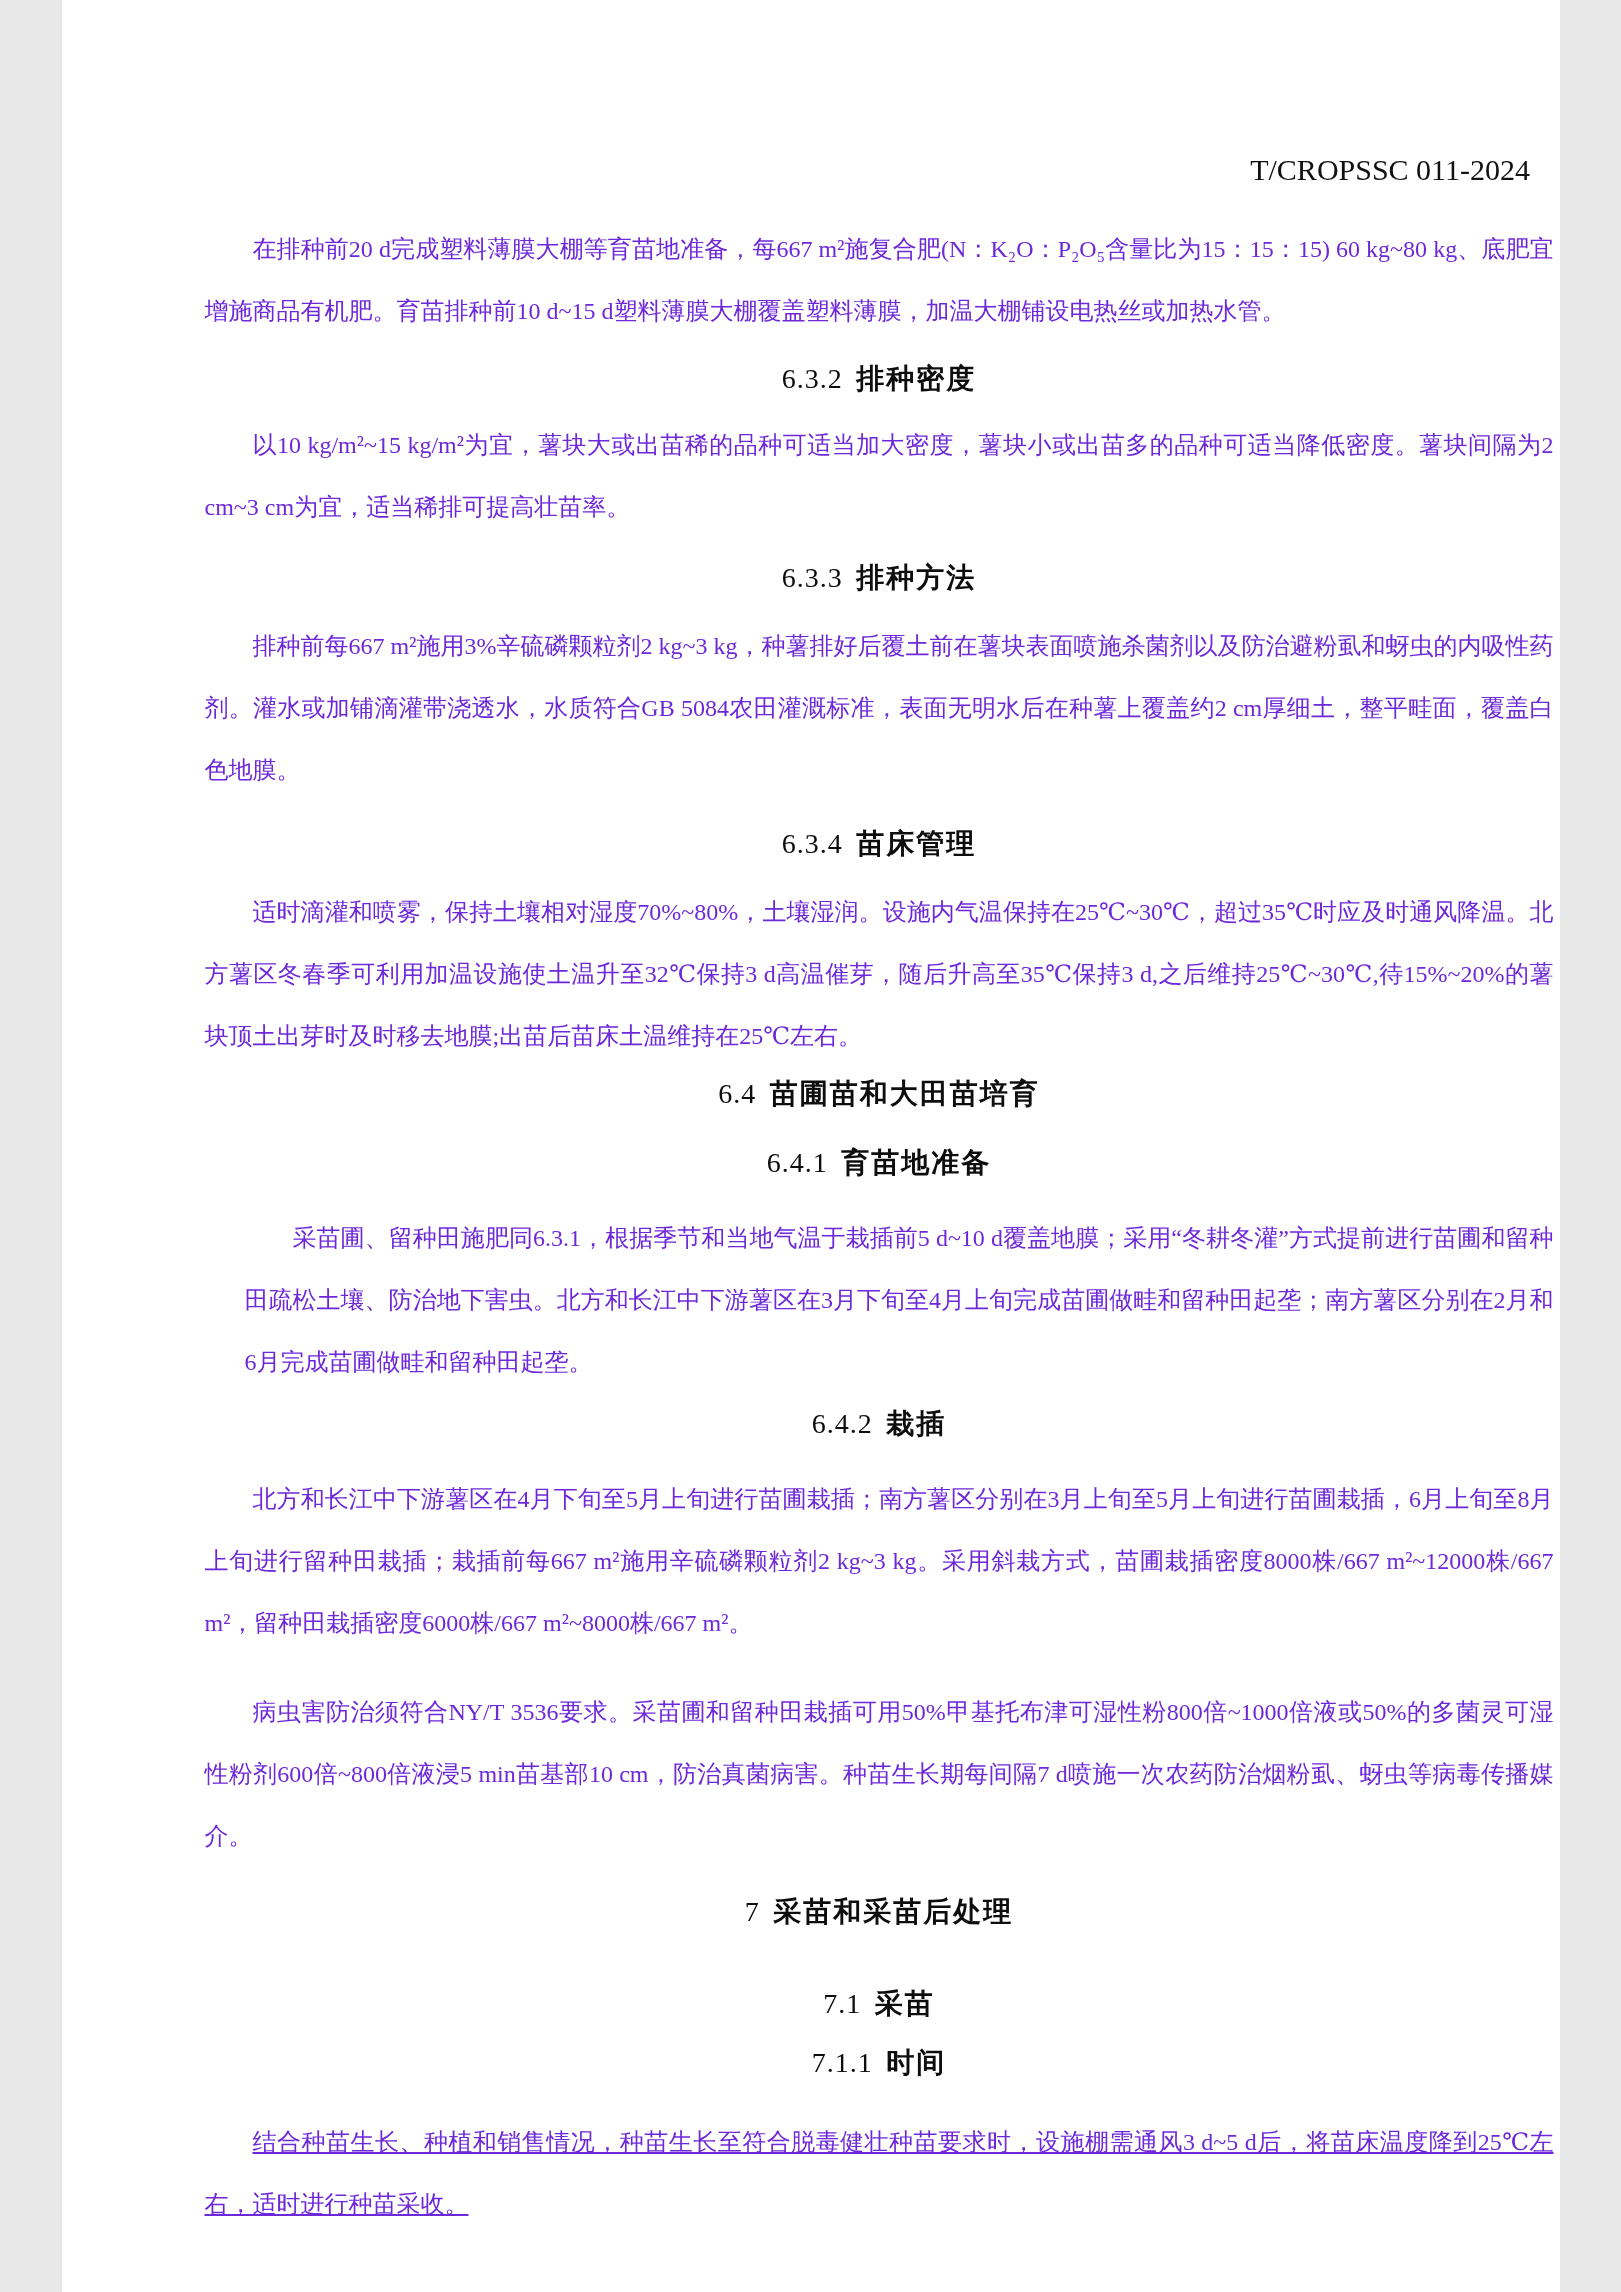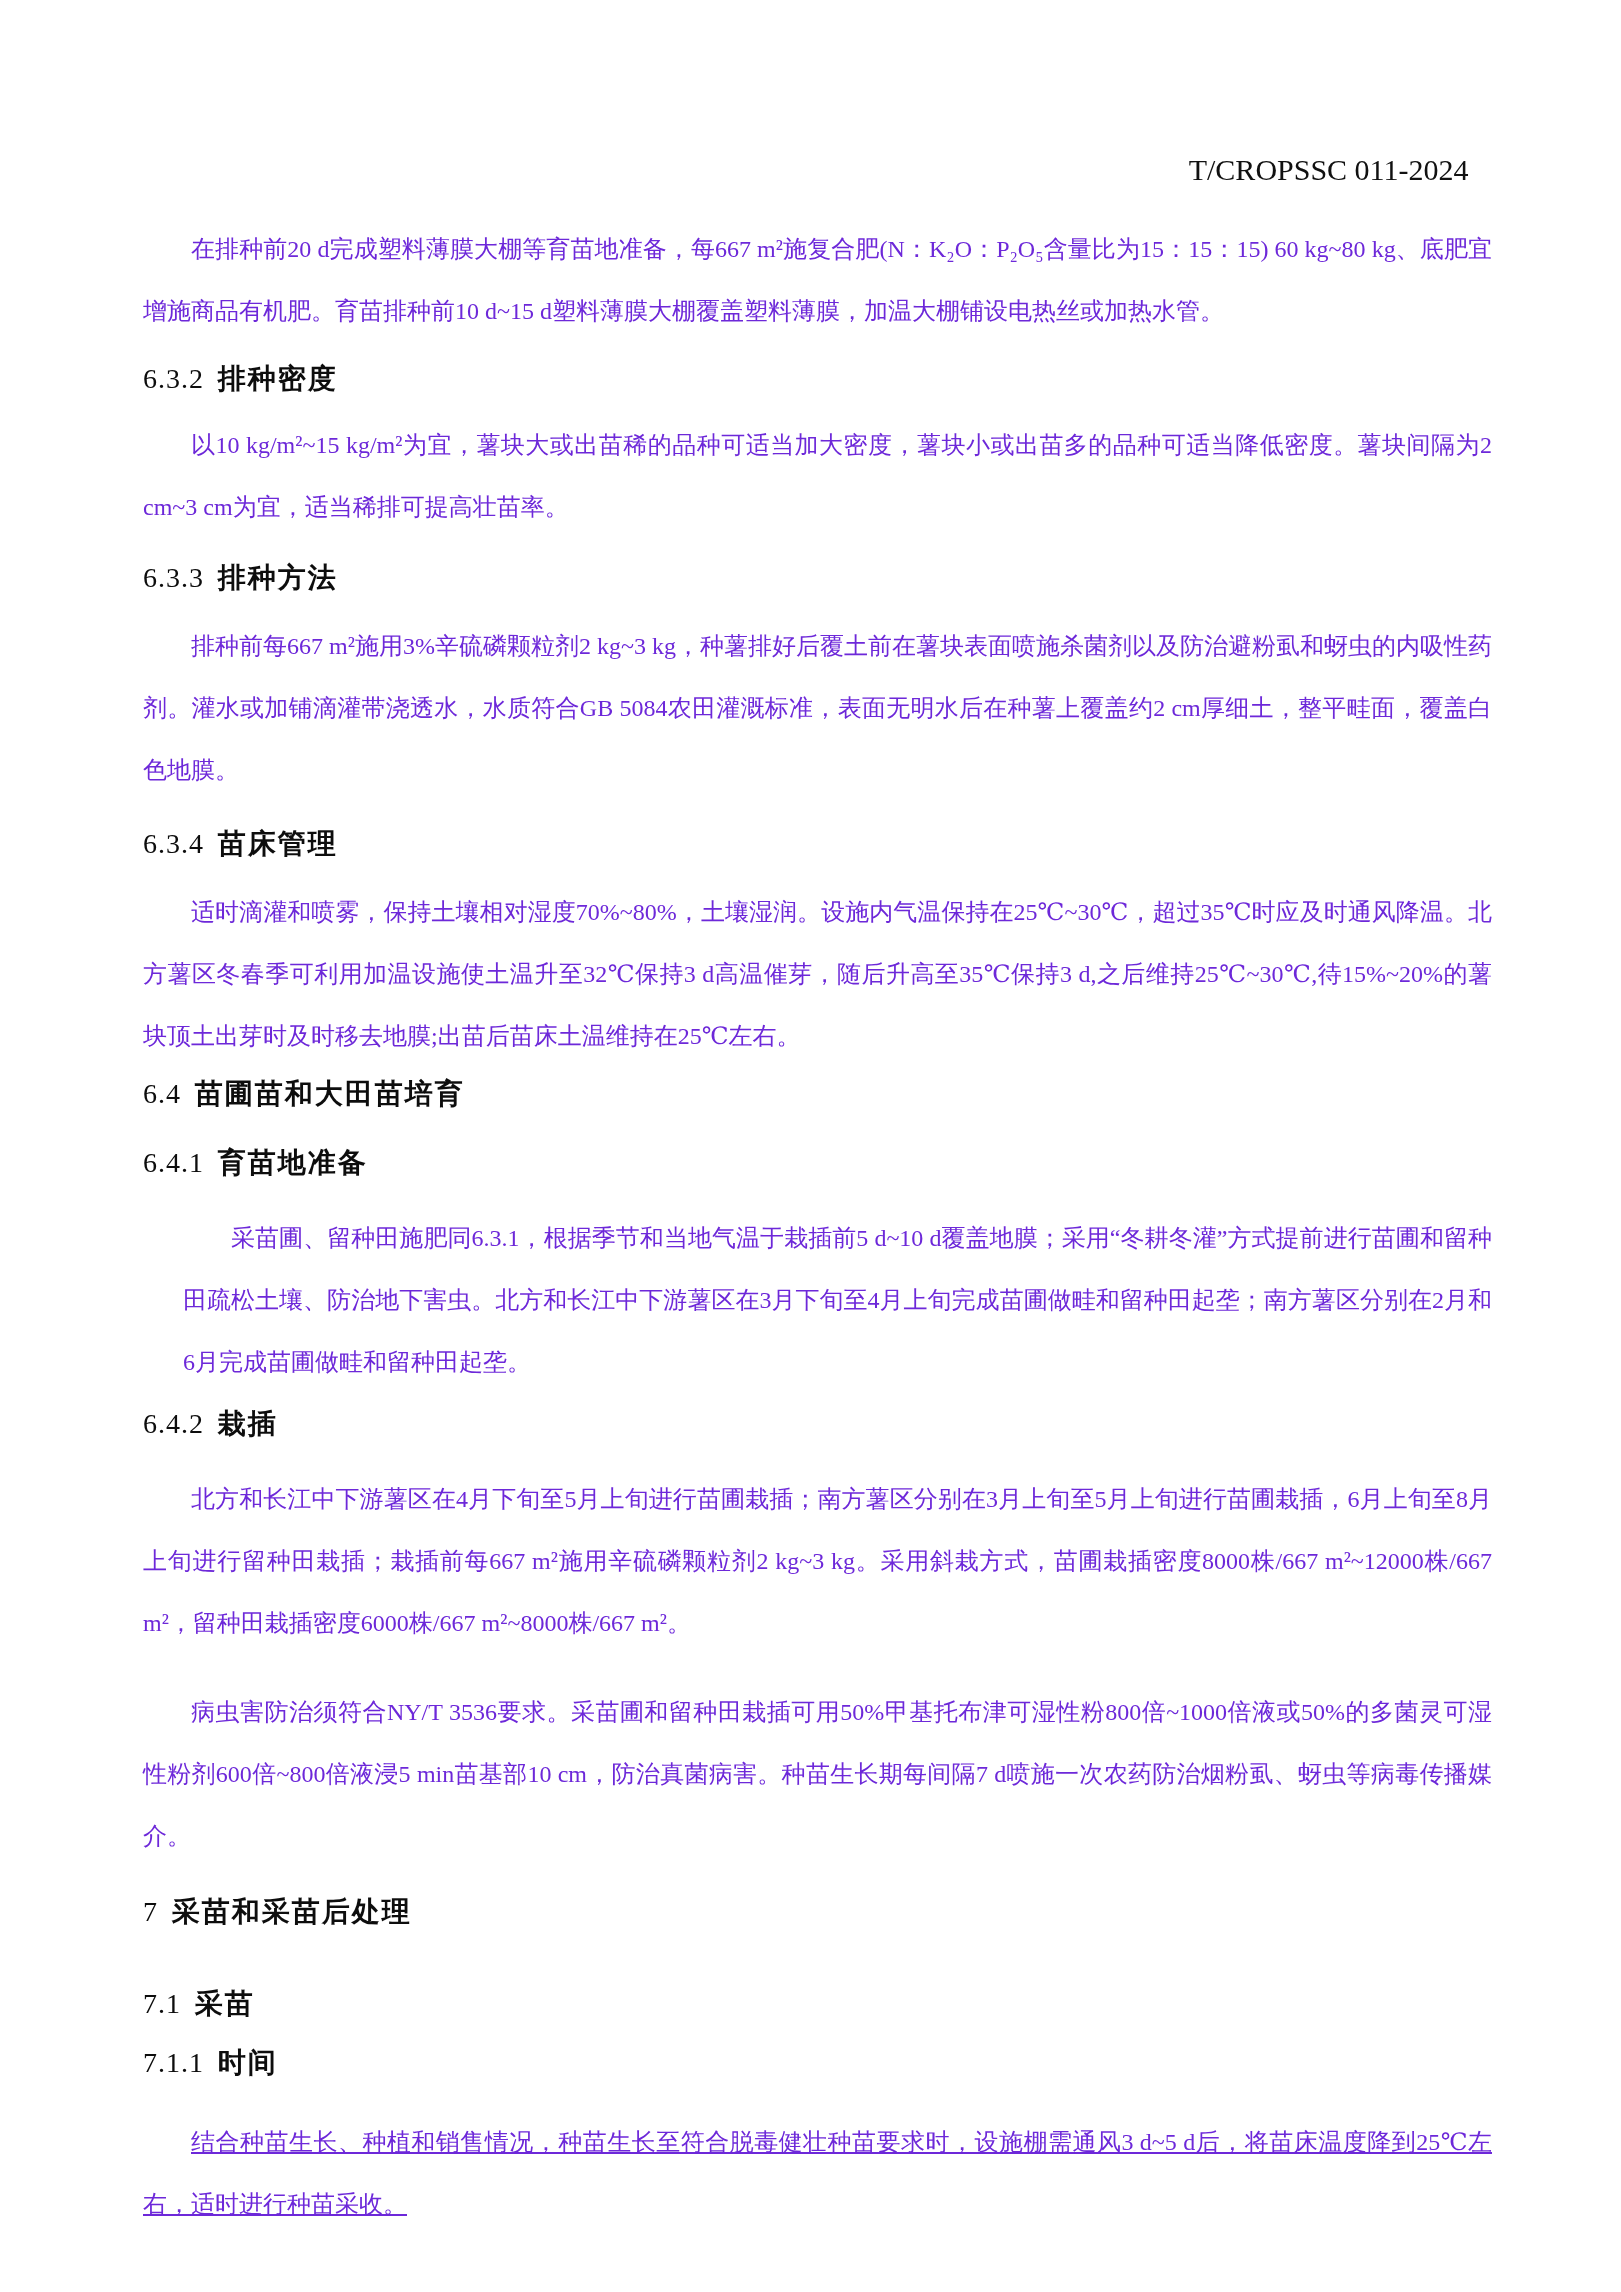--- a/index.html
+++ b/index.html
@@ -1,18 +1,18 @@
 <!DOCTYPE html>
 <html><head>
 <meta charset="utf-8">
 <style>
   html, body { margin: 0; padding: 0; background: #e8e8e8; }
   .page {
     position: relative;
-    width: 1621px;
+    width: 1498px;
     height: 2293px;
     margin: 0 auto;
     background: #ffffff;
     overflow: hidden;
     color: #1a1a1a;
   }
   .content {
     position: absolute;
     left: 143px;
     top: 0;
@@ -35,20 +35,21 @@
     text-indent: 2em;
     margin: 0;
     color: #6d28d9;
   }
   .heading {
     margin: 0;
     font-size: 28px;
     line-height: 30px;
     white-space: nowrap;
     color: #0d0d0d;
+    text-align: center;
   }
   .heading .hnum {
     font-family: "Liberation Serif", "DejaVu Serif", serif;
     font-weight: normal;
     margin-right: 13.7px;
     letter-spacing: 1px;
   }
   .heading .htitle {
     font-family: "Liberation Sans", "DejaVu Sans", sans-serif;
     font-weight: bold;

